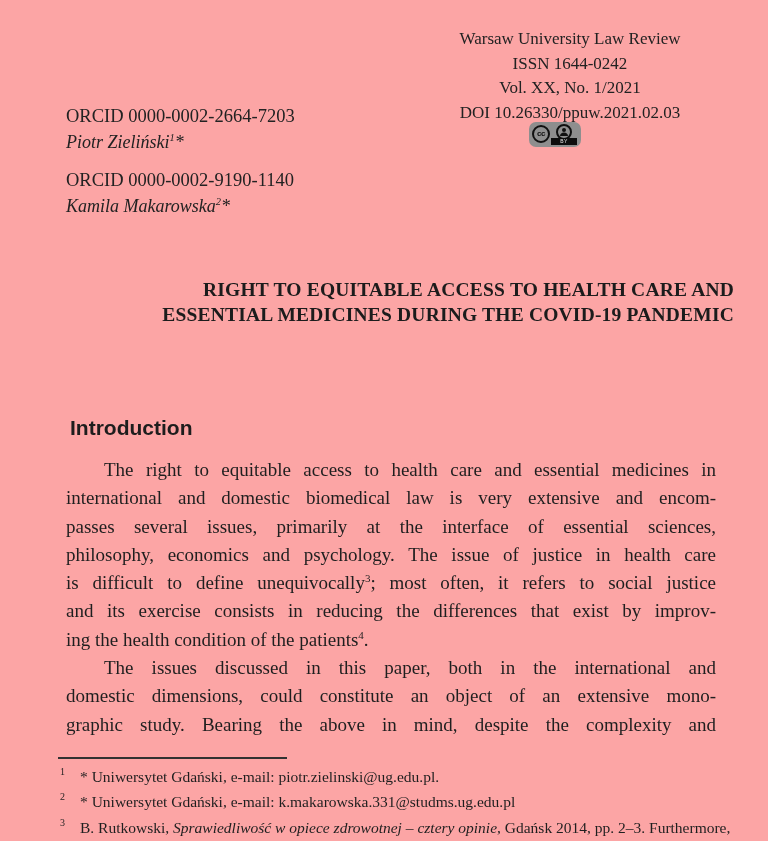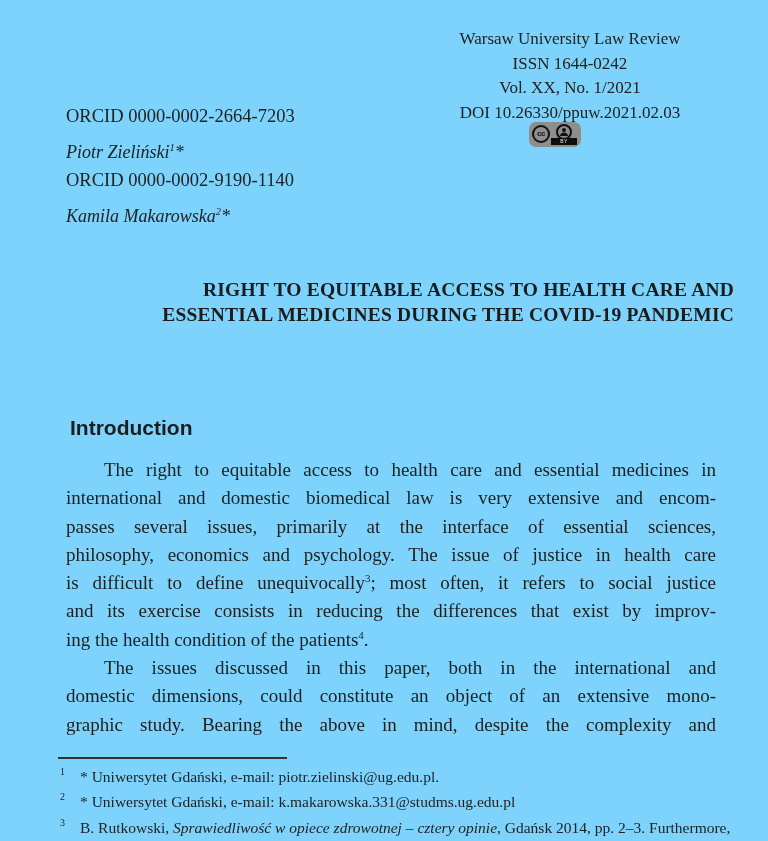--- a/index.html
+++ b/index.html
@@ -1,19 +1,19 @@
 <!DOCTYPE html>
 <html><head>
 <meta charset="utf-8">
 <style>
   html,body{margin:0;padding:0;background:#ffffff;}
   .page{
     position:relative;
     width:768px;height:841px;
-    background:#7dd3fc;
+    background:#fca5a5;
     color:#1f1f1f;
     font-family:"Liberation Serif","DejaVu Serif",serif;
     overflow:hidden;
   }
   sup{font-size:0.58em;line-height:0;vertical-align:super;}
 
   
   .journal-header{
     position:absolute;top:27px;left:420px;width:300px;
     text-align:center;font-size:17px;line-height:24.5px;color:#222;
@@ -41,21 +41,21 @@
     background:#0d0d0d;color:#e8e8e8;
     font-family:"Liberation Sans","DejaVu Sans",sans-serif;
     font-size:5px;line-height:7px;text-align:center;letter-spacing:0.5px;
   }
 
   
   .author-block{position:absolute;left:66px;}
   .author-1{top:104px;}
   .author-2{top:168px;}
   .orcid-line{font-size:18.5px;line-height:24px;color:#222;}
-  .author-name{font-style:italic;font-size:18px;line-height:24px;margin-top:12px;color:#222;}
+  .author-name{font-style:italic;font-size:18px;line-height:24px;margin-top:2px;color:#222;}
 
   
   .paper-title{
     position:absolute;top:278px;left:34px;width:700px;
     text-align:right;font-weight:bold;font-size:19.5px;line-height:24.5px;
     letter-spacing:0.2px;color:#1c1c1c;
   }
 
   
   .section-heading{

